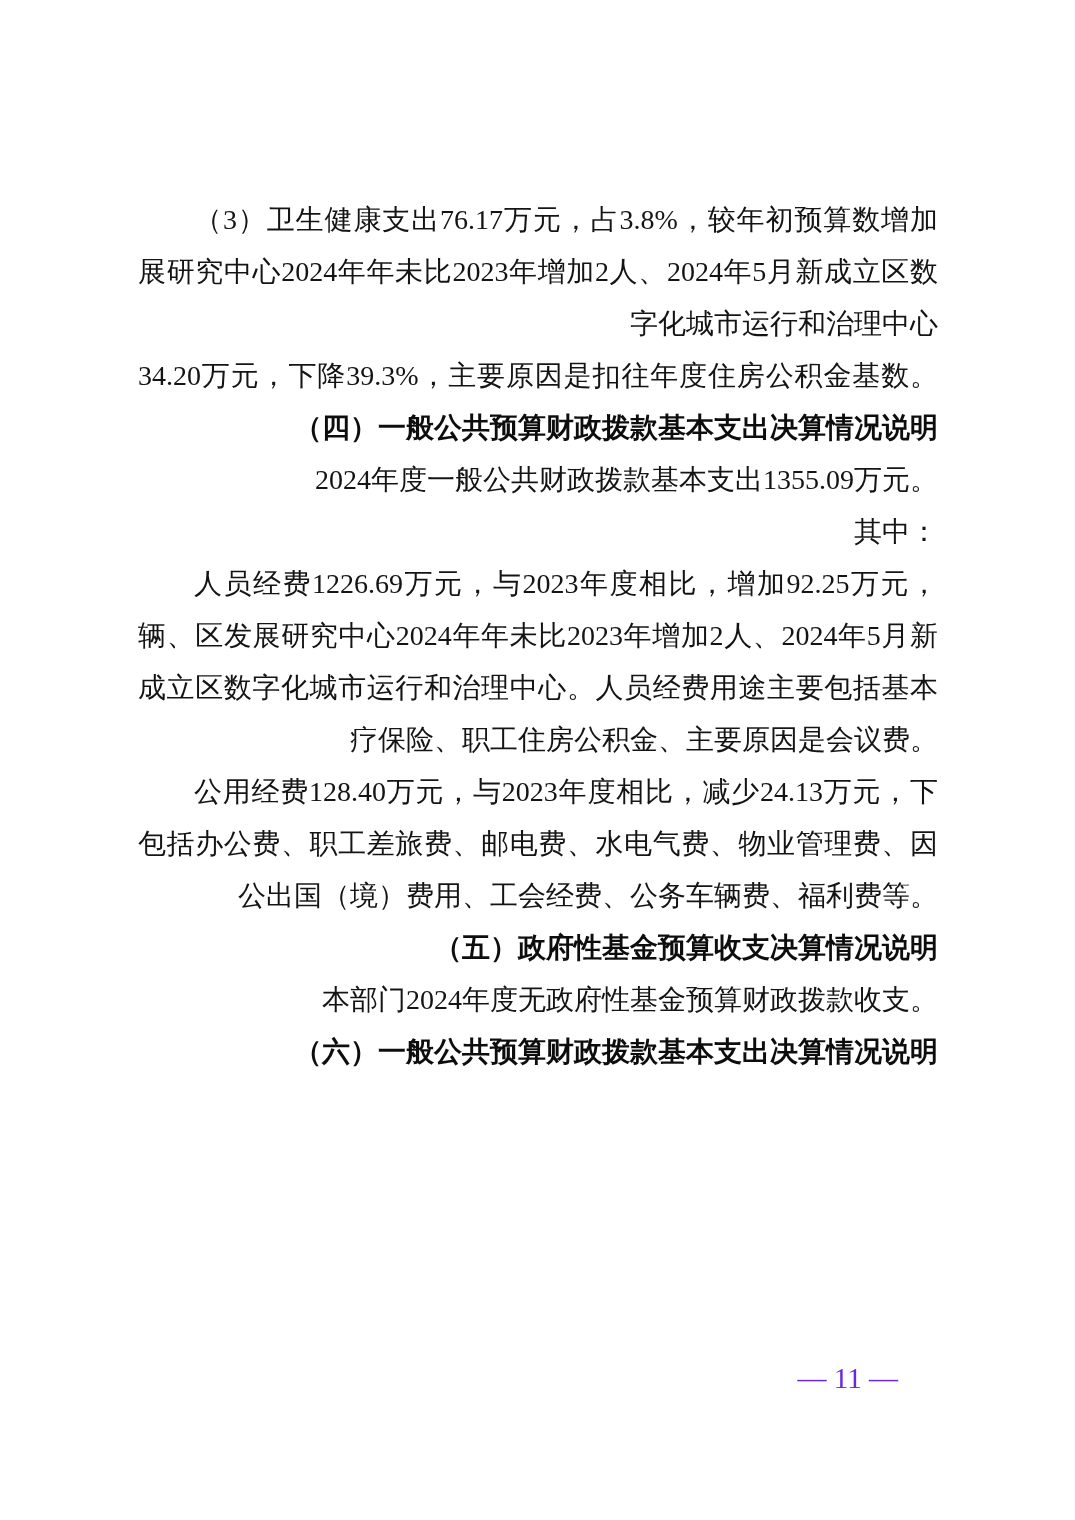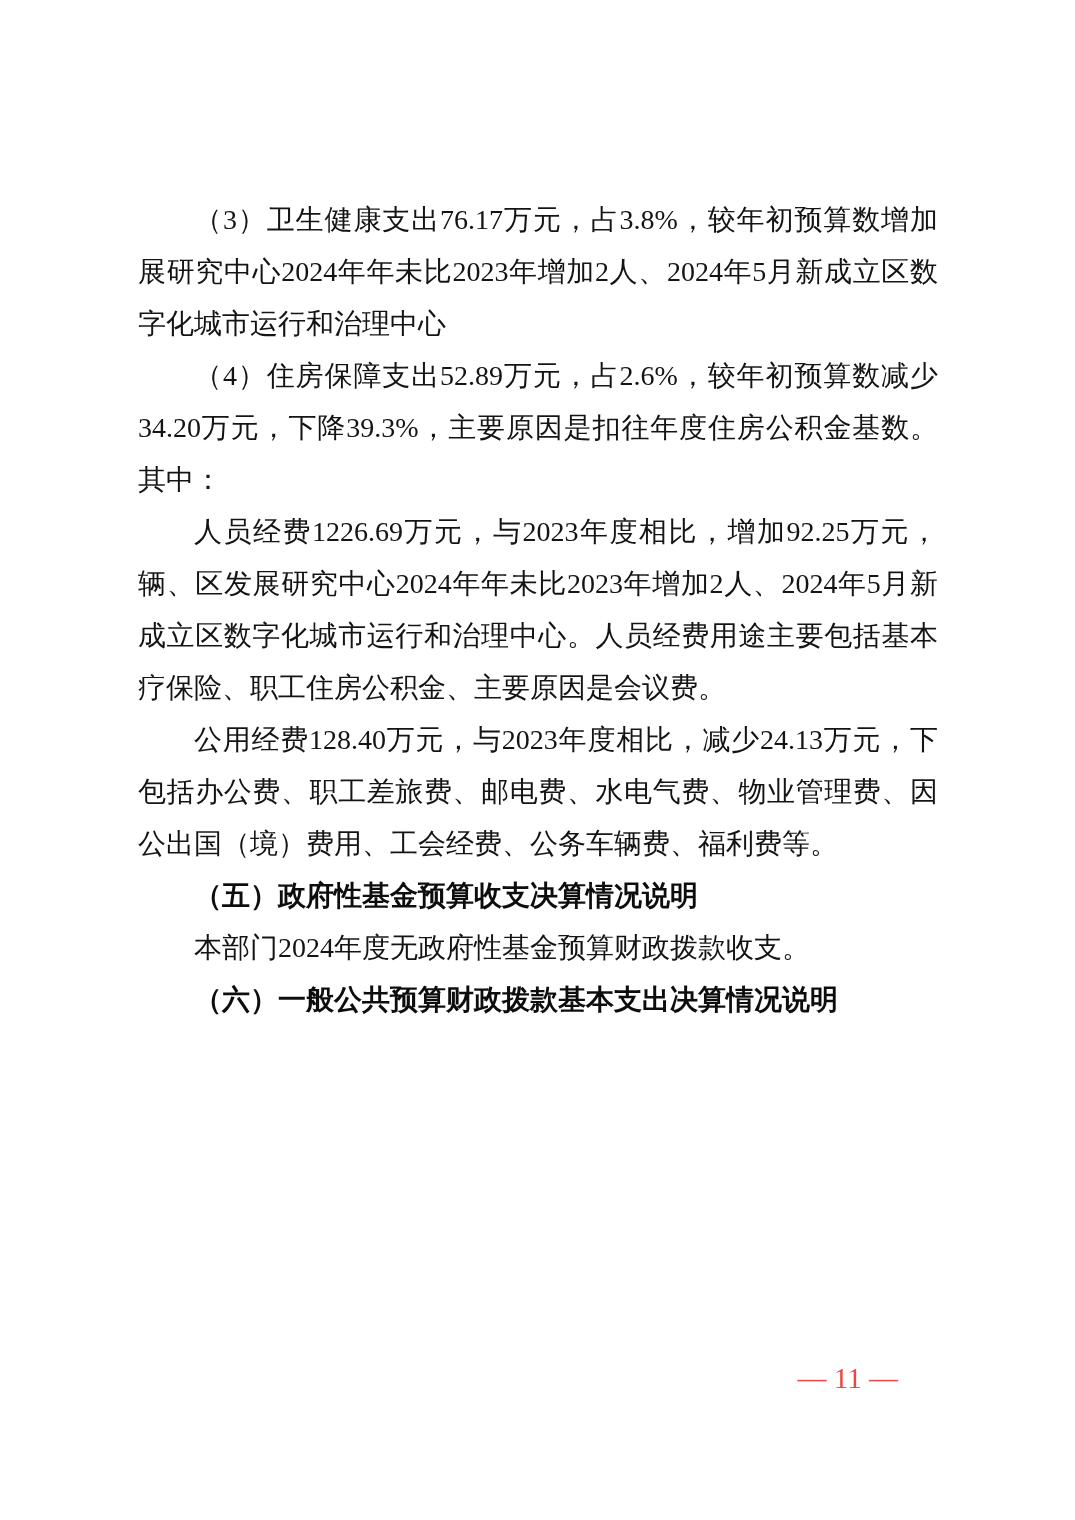--- a/index.html
+++ b/index.html
@@ -20,54 +20,55 @@
     position: absolute;
     left: 138px;
     top: 194px;
     width: 800px;
   }
   .line {
     height: 52px;
     line-height: 52px;
     font-size: 28px;
     letter-spacing: 0;
-    text-align: left;
+    text-align: right;
     white-space: normal;
   }
   .line.justify {
     text-align: justify;
     text-align-last: justify;
   }
   .line.indent {
     text-indent: 2em;
   }
   .line.bold {
     font-weight: bold;
     color: #0d0d0d;
   }
   .page-number {
     position: absolute;
     top: 1363px;
     right: 170px;
     font-size: 29px;
     line-height: 30px;
-    color: #ef4444;
+    color: #6d28d9;
     white-space: pre;
   }
 </style>
 </head>
 <body>
 
 <div class="page">
   <div class="text-block">
       <div class="line indent justify">（3）卫生健康支出76.17万元，占3.8%，较年初预算数增加</div>
       <div class="line justify">展研究中心2024年年未比2023年增加2人、2024年5月新成立区数</div>
       <div class="line">字化城市运行和治理中心</div>
-      <div class="line indent justify">（4）住房保障支出52.89万元，占2.6%，较年初预算数减少</div>
       <div class="line justify">34.20万元，下降39.3%，主要原因是扣往年度住房公积金基数。</div>
+      <div class="line indent bold">（四）一般公共预算财政拨款基本支出决算情况说明</div>
+      <div class="line indent">2024年度一般公共财政拨款基本支出1355.09万元。</div>
       <div class="line">其中：</div>
       <div class="line indent justify">人员经费1226.69万元，与2023年度相比，增加92.25万元，</div>
       <div class="line justify">辆、区发展研究中心2024年年未比2023年增加2人、2024年5月新</div>
       <div class="line justify">成立区数字化城市运行和治理中心。人员经费用途主要包括基本</div>
       <div class="line">疗保险、职工住房公积金、主要原因是会议费。</div>
       <div class="line indent justify">公用经费128.40万元，与2023年度相比，减少24.13万元，下</div>
       <div class="line justify">包括办公费、职工差旅费、邮电费、水电气费、物业管理费、因</div>
       <div class="line">公出国（境）费用、工会经费、公务车辆费、福利费等。</div>
       <div class="line indent bold">（五）政府性基金预算收支决算情况说明</div>
       <div class="line indent">本部门2024年度无政府性基金预算财政拨款收支。</div>

